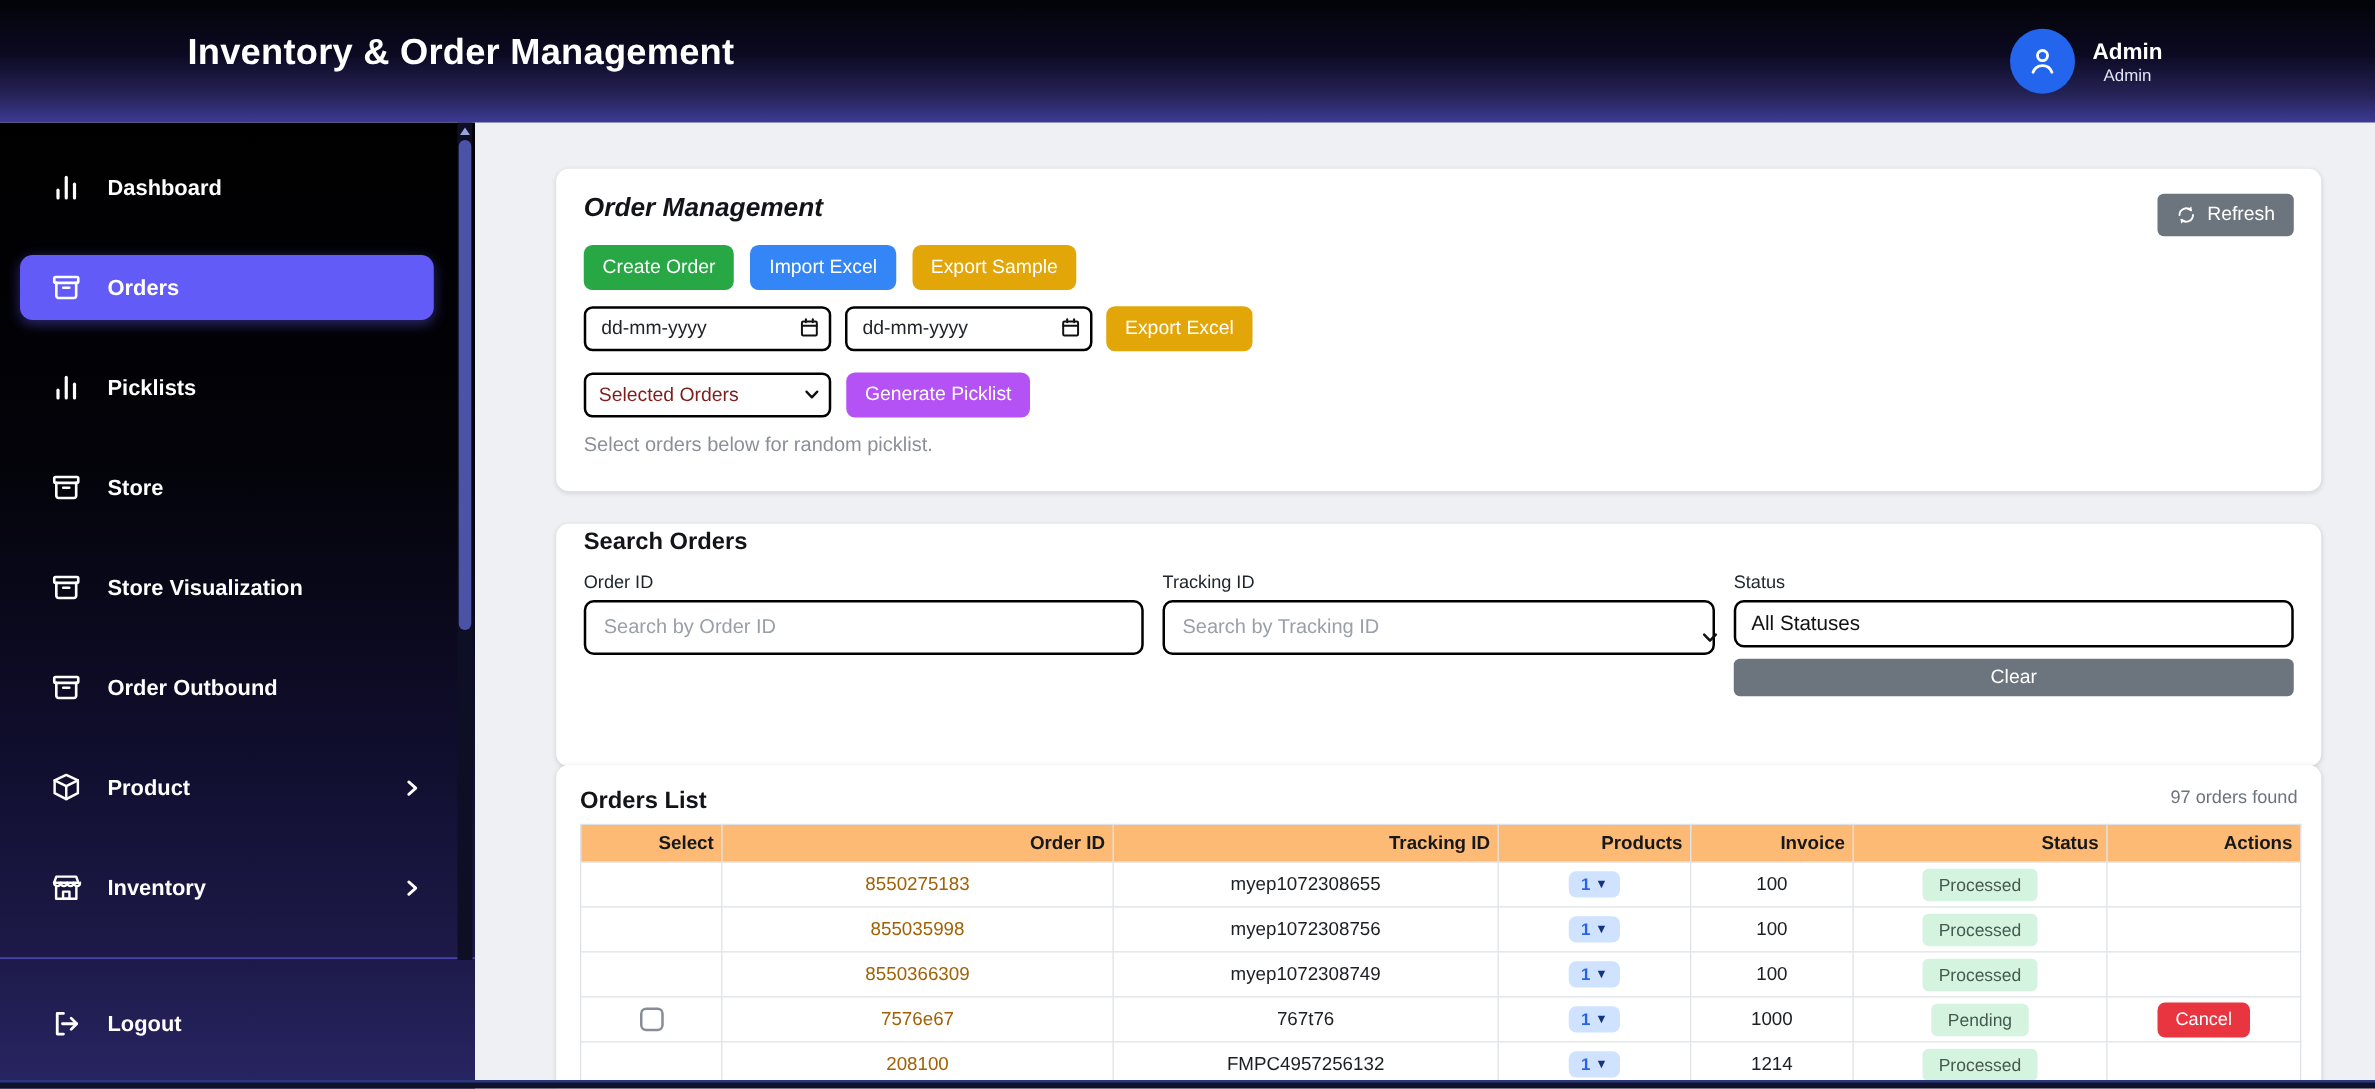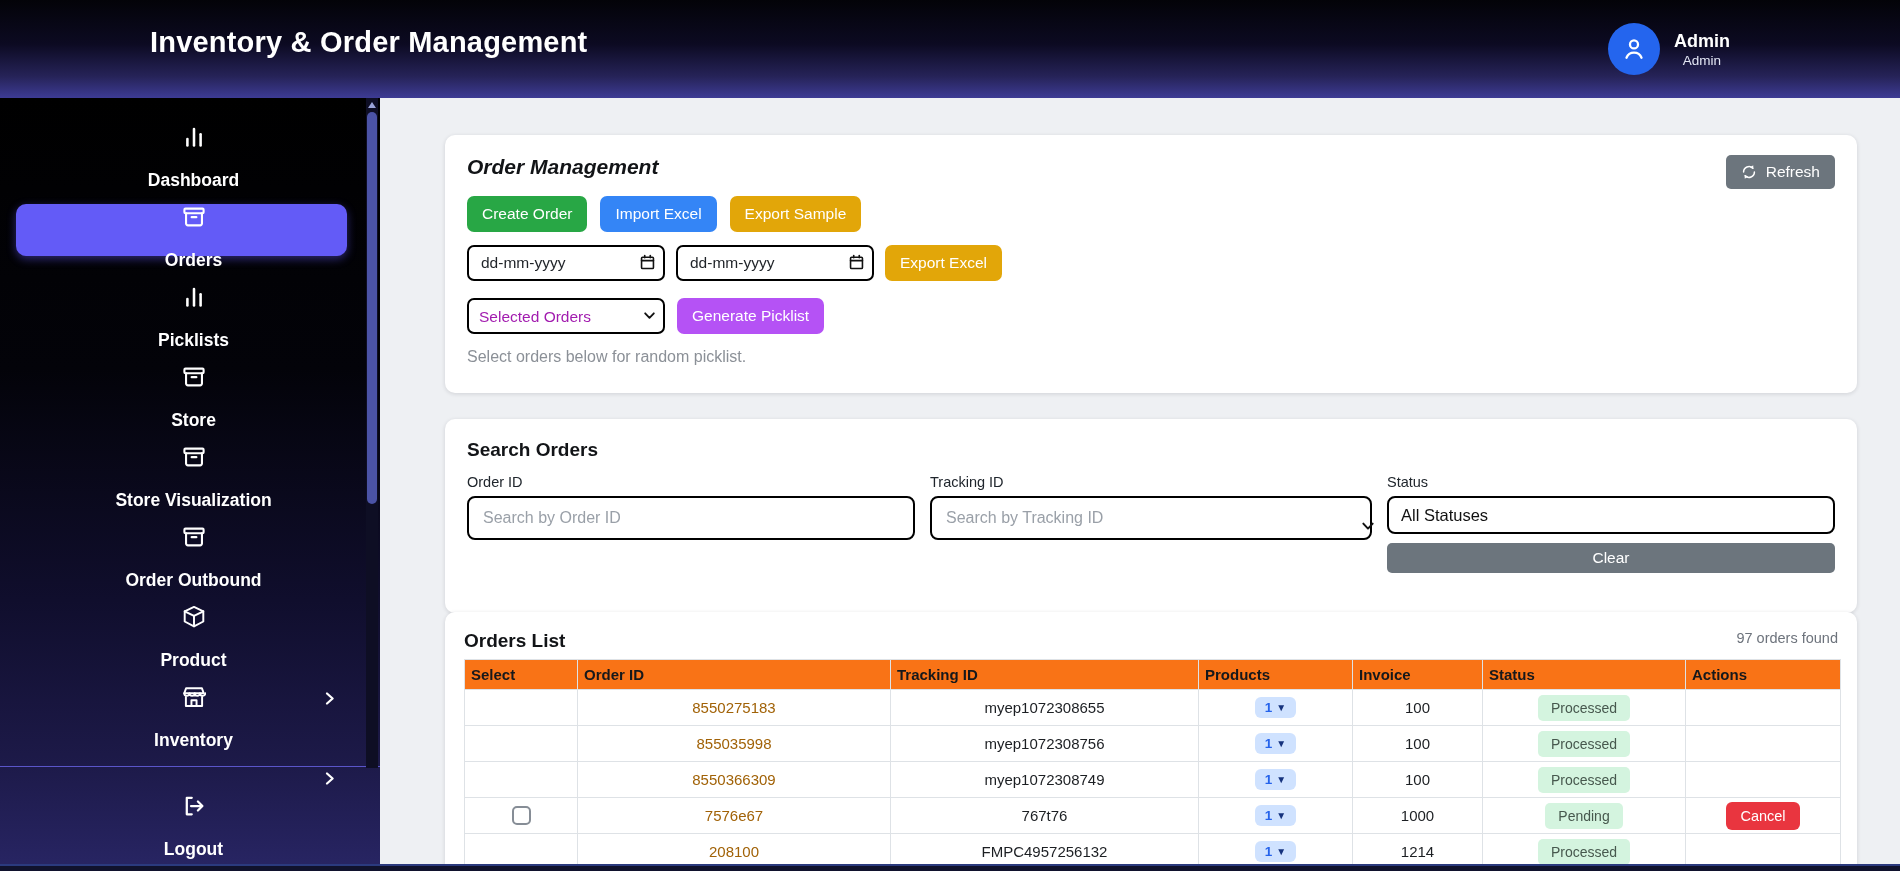--- a/index.html
+++ b/index.html
@@ -35,21 +35,21 @@
   
   .sidebar {
     position:absolute; top:98px; left:0; width:380px; height:773px;
     background:linear-gradient(180deg,#000 0%,#030309 35%,#100e2d 65%,#1c1947 85%,#282564 100%);
     z-index:5; padding-top:26px;
   }
   .nav-item {
     height:52px; margin:0 33px 28px 16px; padding-left:24px;
     display:flex; align-items:center; gap:20px;
     color:#fff; font-size:17.5px; font-weight:600;
-    border-radius:10px; cursor:pointer;flex-direction:column;
+    border-radius:10px; cursor:pointer;
   }
   .nav-item.active { background:#635bf7; box-shadow:0 3px 10px rgba(99,91,247,.45); }
   .nav-item .nicon { width:26px; height:26px; flex:0 0 26px; display:flex; align-items:center; justify-content:center; }
   .nav-item .chev { margin-left:auto; margin-right:10px; }
   .side-divider { border:none; border-top:1px solid #5a55c9; margin:30px 0 0 0; }
   .logout-item { margin-top:26px; }
 
   .side-scroll {
     position:absolute; top:0; right:2px; width:12px; height:670px;
     background:#0e0e24; z-index:6;
@@ -92,27 +92,27 @@
     width:198px; height:36px; border:2px solid #000; border-radius:7px;
     padding:0 34px 0 12px; font-size:15.5px; font-family:inherit; color:#1a1a1a; background:#fff;
   }
   .date-input::placeholder { color:#1f2328; opacity:1; }
   .cal-ic { position:absolute; right:9px; top:9px; pointer-events:none; }
   .select-row { display:flex; gap:12px; align-items:center; }
   .sel-wrap { position:relative; width:198px; }
   select.ctl {
     appearance:none; -webkit-appearance:none;
     width:198px; height:36px; border:2px solid #000; border-radius:7px;
-    padding:0 30px 0 10px; font-size:15.5px; font-family:inherit; color:#a21caf; background:#fff; cursor:pointer;
+    padding:0 30px 0 10px; font-size:15.5px; font-family:inherit; color:#7f1d1d; background:#fff; cursor:pointer;
   }
   .sel-chev { position:absolute; right:9px; top:11px; pointer-events:none; }
   .helper-text { margin-top:14px; color:#8b9097; font-size:16px; }
 
   
-  .card-so { top:419px; height:194px; padding:20px 22px; }
+  .card-so { top:419px; height:194px; padding:4px 22px; }
   .card-so h2 { font-size:19px; margin-bottom:13px; }
   .so-cols { display:flex; justify-content:space-between; }
   .so-col { width:448px; }
   .so-col.mid { width:442px; }
   .fld-label { font-size:14.5px; color:#20262d; margin-bottom:6px; }
   .search-input {
     width:100%; height:44px; border:2px solid #000; border-radius:8px;
     padding:0 14px; font-size:16px; font-family:inherit; color:#111; background:#fff;
   }
   .search-input::placeholder { color:#9aa0a8; opacity:1; }
@@ -131,23 +131,23 @@
 
   
   .card-ol { top:612px; height:300px; padding:18px 19px; }
   .ol-head { display:flex; justify-content:space-between; align-items:flex-start; margin-bottom:4px; height:25px; }
   .ol-head h2 { font-size:19px; }
   .ol-count { font-size:14.5px; color:#6d737c; }
   table.orders {
     border-collapse:collapse; table-layout:fixed; width:1376px; background:#fff;
   }
   table.orders th {
-    background:#f97316; border:1px solid #dee2e6;
+    background:#fdba74; border:1px solid #dee2e6;
     font-size:15px; font-weight:700; color:#16181b;
-    height:30px; padding:2px 6px; text-align:left;
+    height:30px; padding:2px 6px; text-align:right;
   }
   table.orders td {
     border:1px solid #dee2e6; height:36px; padding:2px 6px;
     text-align:center; font-size:15px; color:#1c1f23; background:#fff;
   }
   .oid-link { color:#a16207; text-decoration:none; cursor:pointer; }
   .pill {
     display:inline-flex; align-items:center; gap:4px;
     background:#cfe2ff; border-radius:6px; padding:3px 10px; cursor:pointer;
   }

